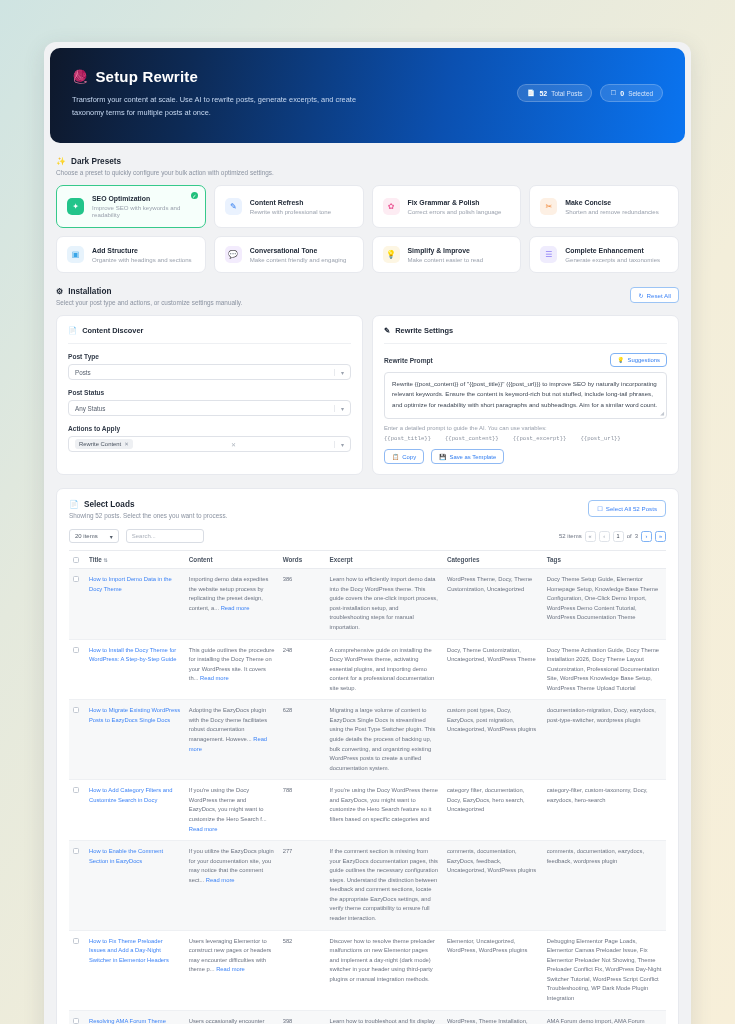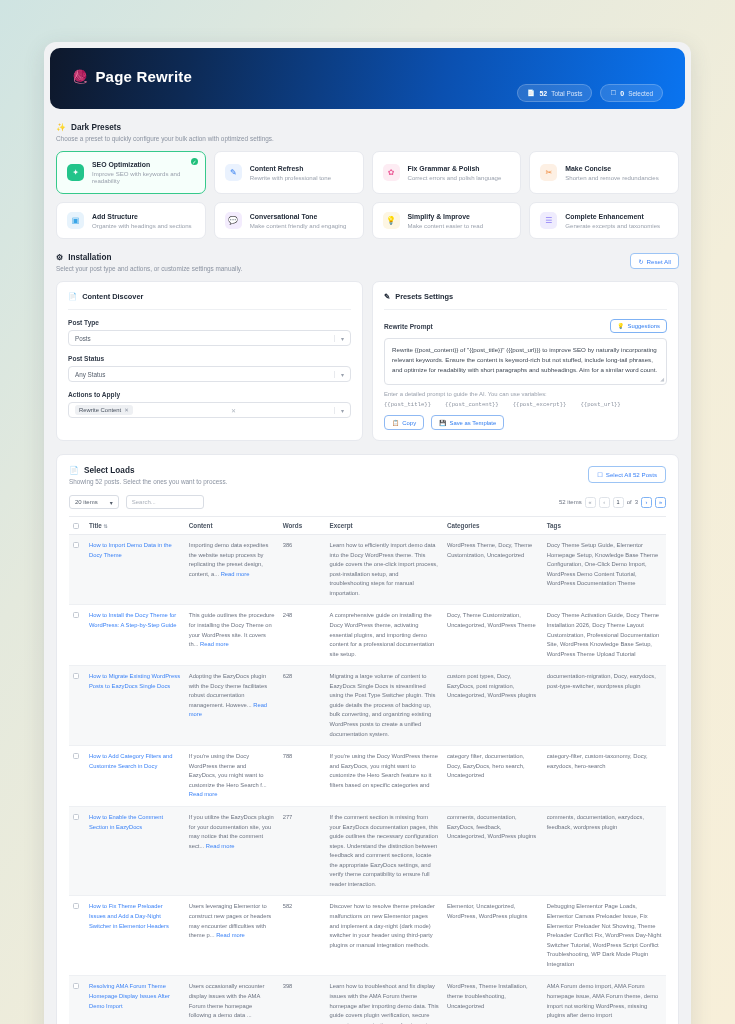--- a/index.html
+++ b/index.html
@@ -170,22 +170,23 @@
 </style>
 </head>
 <body>
 
 <div class="page">
 <div class="shell">
 
   <div class="hero">
     <h1>
       <span class="wand">🧶</span>
-      <span>Page Rewrite</span>
+      <span>Setup Rewrite</span>
     </h1>
+    <p>Transform your content at scale. Use AI to rewrite posts, generate excerpts, and create taxonomy terms for multiple posts at once.</p>
     <div class="hero-badges">
       <div class="badge">
         <span>📄</span>
         <b>52</b>
         <span>Total Posts</span>
       </div>
       <div class="badge">
         <span>☐</span>
         <b>0</b>
         <span>Selected</span>
@@ -306,21 +307,21 @@
             </span>
             <span class="clear">✕</span>
             <span class="caret">▾</span>
           </div>
         </div>
       </div>
 
       <div class="card">
         <div class="card-h">
           <span>✎</span>
-          <span>Presets Settings</span>
+          <span>Rewrite Settings</span>
         </div>
         <div class="prompt-head">
           <label>Rewrite Prompt</label>
           <div class="sugg">
             <span>💡</span>
             <span>Suggestions</span>
           </div>
         </div>
         <div class="ta">
           <span>Rewrite {{post_content}} of "{{post_title}}" ({{post_url}}) to improve SEO by naturally incorporating relevant keywords. Ensure the content is keyword-rich but not stuffed, include long-tail phrases, and optimize for readability with short paragraphs and subheadings. Aim for a similar word count.</span>

